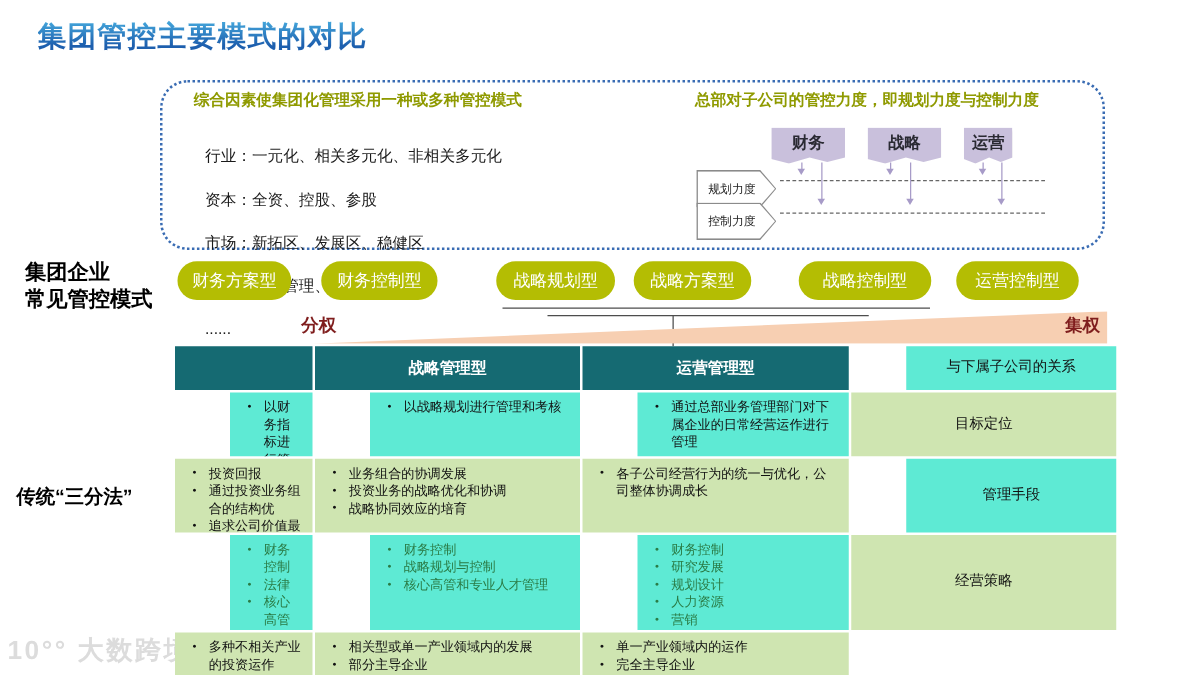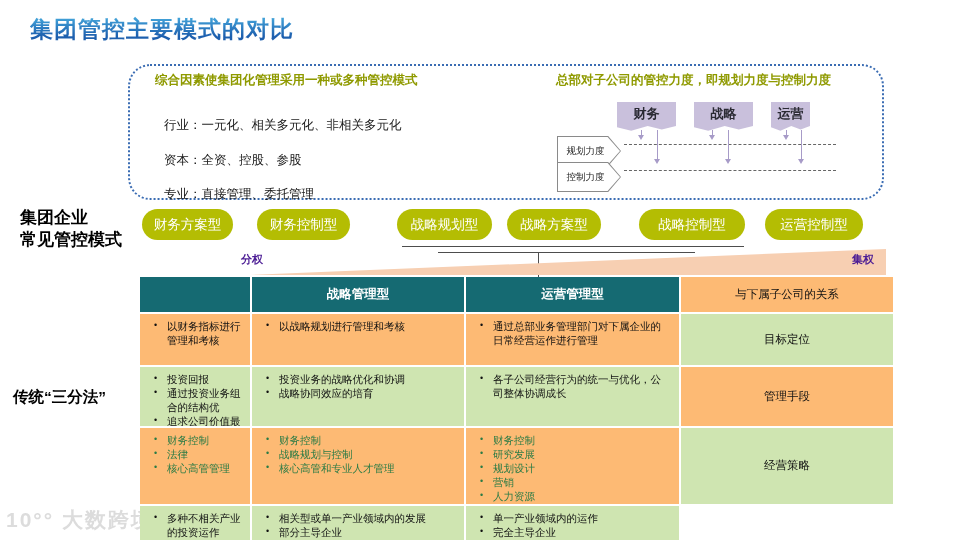--- a/index.html
+++ b/index.html
@@ -35,51 +35,52 @@
   .dash{border-top:1px dashed #666;height:0;}
   .arr{width:1px;background:#a79bc8;}
   .arr::after{content:"";position:absolute;bottom:-5px;left:-3px;border:3.5px solid transparent;border-top:5px solid #a79bc8;}
   
   .modes-heading{left:20px;top:207px;width:118px;text-align:left;font-size:17px;font-weight:bold;line-height:1.3;color:#000;}
   .pill{
     top:209px;height:31px;border-radius:16px;background:#b4bd03;color:#fff;
     display:flex;align-items:center;justify-content:center;font-size:13.5px;
   }
   .bracket{background:#4d4d4d;}
-  .red{color:#4c1d95;font-weight:bold;font-size:11px;z-index:3;}
+  .red{color:#7f1d1d;font-weight:bold;font-size:14px;z-index:3;}
   .wedge{left:250px;top:249px;width:636px;height:26px;background:#f7cfb2;clip-path:polygon(0 100%,100% 0,100% 100%);z-index:1;}
   
   .table{
     left:140px;top:277px;width:747px;display:grid;z-index:2;
     grid-template-columns:110px 212px 213px 212px;
     grid-template-rows:35px 51px 59px 76px 62px;gap:2px;
   }
   .cell{overflow:hidden;}
   .hdr{background:#156a72;color:#fff;display:flex;align-items:center;justify-content:center;font-size:12.5px;font-weight:bold;}
-  .t{background:#fdba74;}
+  .t{background:#5eead4;margin-left:44px;}
   .g{background:#cfe5b1;}
   .label-cell{display:flex;align-items:center;justify-content:center;text-align:center;font-size:11.5px;padding:2px 8px;line-height:1.35;}
   .body-cell{padding:5px 8px 3px 10px;font-size:10.5px;}
   .body-cell ul{margin:0;padding:0;list-style:none;}
   .body-cell li{position:relative;padding-left:17px;line-height:1.34;}
   .body-cell li::before{content:"•";position:absolute;left:4px;top:0;font-size:9px;}
   .green-text li{color:#2a7b45;}
   .section-label{left:13px;top:387px;font-size:15.5px;font-weight:bold;color:#000;}
   .watermark{left:6px;top:506px;font-size:21px;font-weight:bold;color:#dcdcdc;letter-spacing:2px;}
 </style>
 </head>
 <body>
 
 <div class="abs title">集团管控主要模式的对比</div>
 
 <div class="abs panel"></div>
 <div class="abs olive-head" style="left:155px;top:72px;width:400px;">综合因素使集团化管理采用一种或多种管控模式</div>
 <div class="abs panel-body" style="left:164px;top:100px;width:380px;">
   <div>行业：一元化、相关多元化、非相关多元化</div>
   <div>资本：全资、控股、参股</div>
+  <div>市场：新拓区、发展区、稳健区</div>
   <div>专业：直接管理、委托管理</div>
   <div>......</div>
 </div>
 <div class="abs olive-head" style="left:556px;top:72px;width:320px;">总部对子公司的管控力度，即规划力度与控制力度</div>
 
 <div class="abs flag" style="left:617px;top:102px;width:59px;">财务</div>
 <div class="abs flag" style="left:694px;top:102px;width:59px;">战略</div>
 <div class="abs flag" style="left:771px;top:102px;width:39px;">运营</div>
 
 <div class="abs tag" style="left:557px;top:136px;">
@@ -142,20 +143,21 @@
   <div class="cell g label-cell">目标定位</div>
   <div class="cell g body-cell">
       <ul>
     <li>投资回报</li>
     <li>通过投资业务组合的结构优</li>
     <li>追求公司价值最大化</li>
   </ul>
     </div>
   <div class="cell g body-cell">
       <ul>
+    <li>业务组合的协调发展</li>
     <li>投资业务的战略优化和协调</li>
     <li>战略协同效应的培育</li>
   </ul>
     </div>
   <div class="cell g body-cell">
       <ul>
     <li>各子公司经营行为的统一与优化，公司整体协调成长</li>
   </ul>
     </div>
 
@@ -172,22 +174,22 @@
     <li>财务控制</li>
     <li>战略规划与控制</li>
     <li>核心高管和专业人才管理</li>
   </ul>
     </div>
   <div class="cell t body-cell green-text">
       <ul>
     <li>财务控制</li>
     <li>研究发展</li>
     <li>规划设计</li>
+    <li>人力资源</li>
     <li>营销</li>
-    <li>人力资源</li>
   </ul>
     </div>
 
   <div class="cell g label-cell">经营策略</div>
   <div class="cell g body-cell">
       <ul>
     <li>多种不相关产业的投资运作</li>
     <li>无主导企业</li>
   </ul>
     </div>

